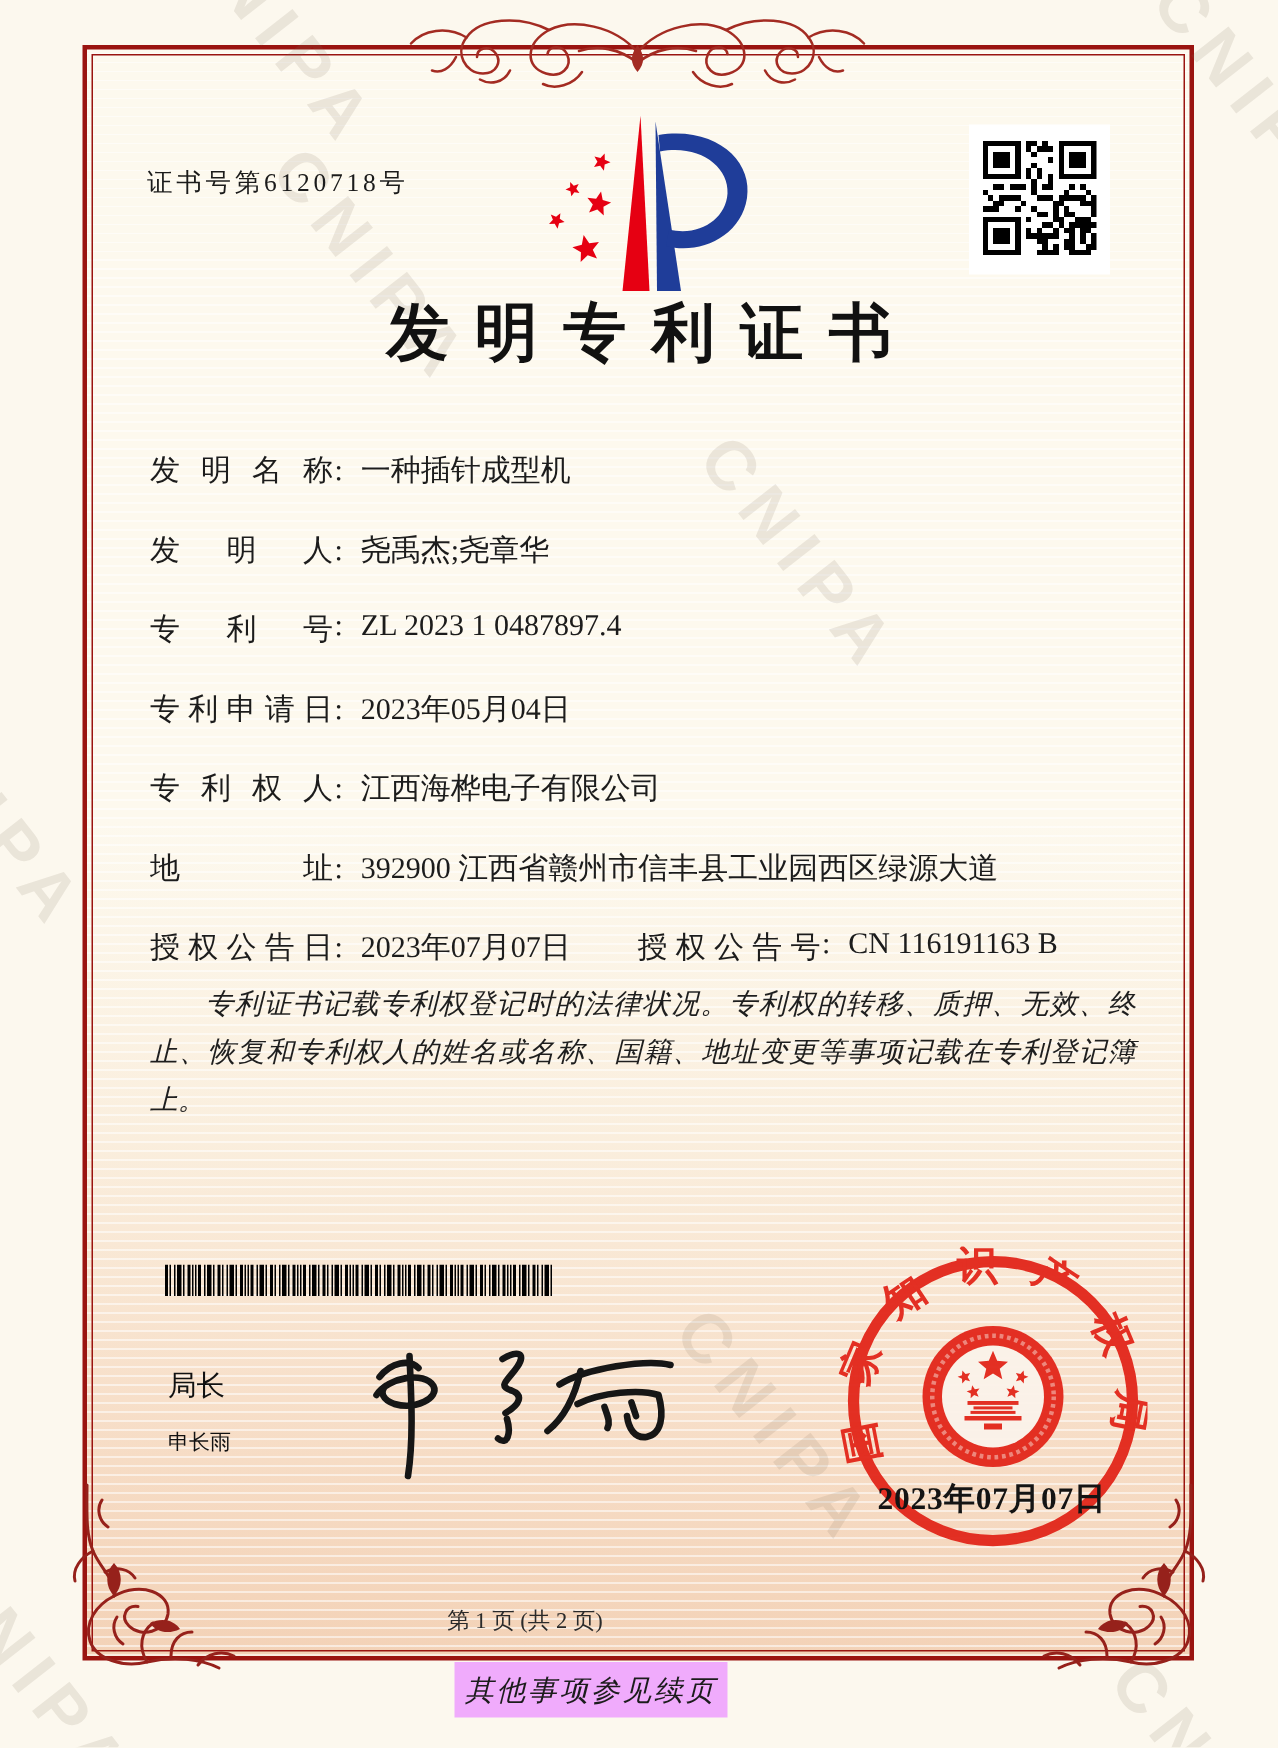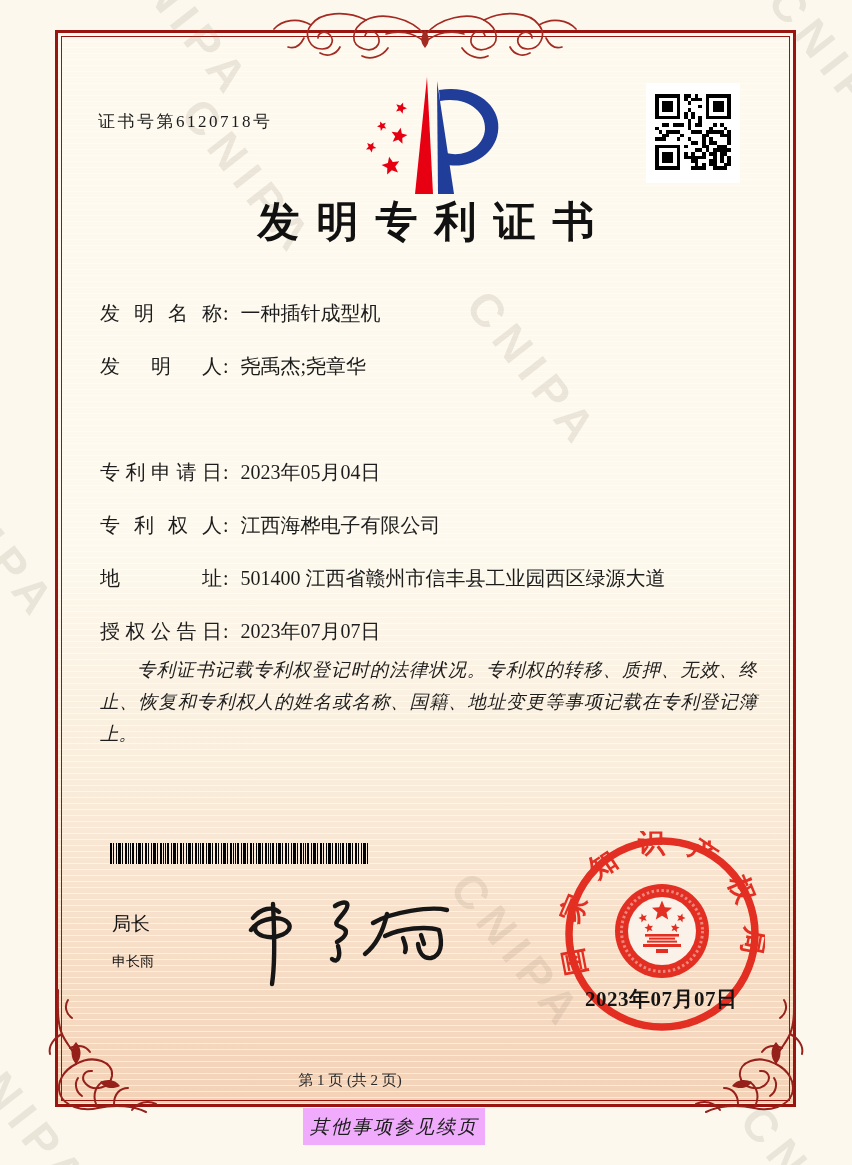--- a/index.html
+++ b/index.html
@@ -281,31 +281,37 @@
     </div>
 
     <div class="title">发明专利证书</div>
 
     <div class="field" style="top:300px">
       <span class="lbl">发明名称</span><span class="cln">:</span><span>一种插针成型机</span>
     </div>
     <div class="field" style="top:353px">
       <span class="lbl">发明人</span><span class="cln">:</span><span>尧禹杰;尧章华</span>
     </div>
+    <div class="field" style="top:406px">
+      <span class="lbl">专利号</span><span class="cln">:</span><span>ZL 2023 1 0487897.4</span>
+    </div>
     <div class="field" style="top:459px">
       <span class="lbl">专利申请日</span><span class="cln">:</span><span>2023年05月04日</span>
     </div>
     <div class="field" style="top:512px">
       <span class="lbl">专利权人</span><span class="cln">:</span><span>江西海桦电子有限公司</span>
     </div>
     <div class="field" style="top:565px">
-      <span class="lbl">地址</span><span class="cln">:</span><span>501400 江西省赣州市信丰县工业园西区绿源大道</span>
+      <span class="lbl">地址</span><span class="cln">:</span><span>392900 江西省赣州市信丰县工业园西区绿源大道</span>
     </div>
     <div class="field" style="top:618px">
       <span class="lbl">授权公告日</span><span class="cln">:</span><span>2023年07月07日</span>
+    </div>
+    <div class="field2" style="top:618px">
+      <span class="lbl">授权公告号</span><span class="cln">:</span><span>CN 116191163 B</span>
     </div>
 
     <div class="paras">
       <p>专利证书记载专利权登记时的法律状况。专利权的转移、质押、无效、终止、恢复和专利权人的姓名或名称、国籍、地址变更等事项记载在专利登记簿上。</p>
     </div>
 
     <svg class="barcode" id="barcode-svg" viewBox="0 0 263 21">
         <rect x="0" y="0" width="2" height="21" fill="#000"></rect>
         <rect x="3" y="0" width="1" height="21" fill="#000"></rect>
         <rect x="6" y="0" width="1" height="21" fill="#000"></rect>

